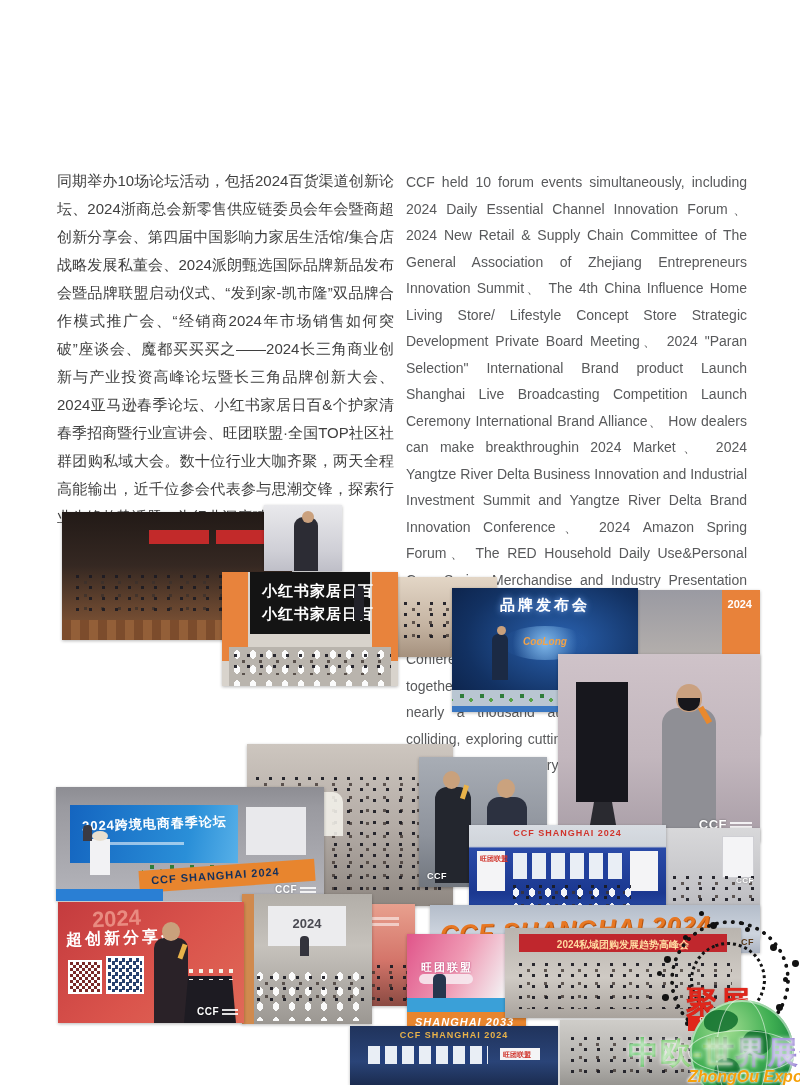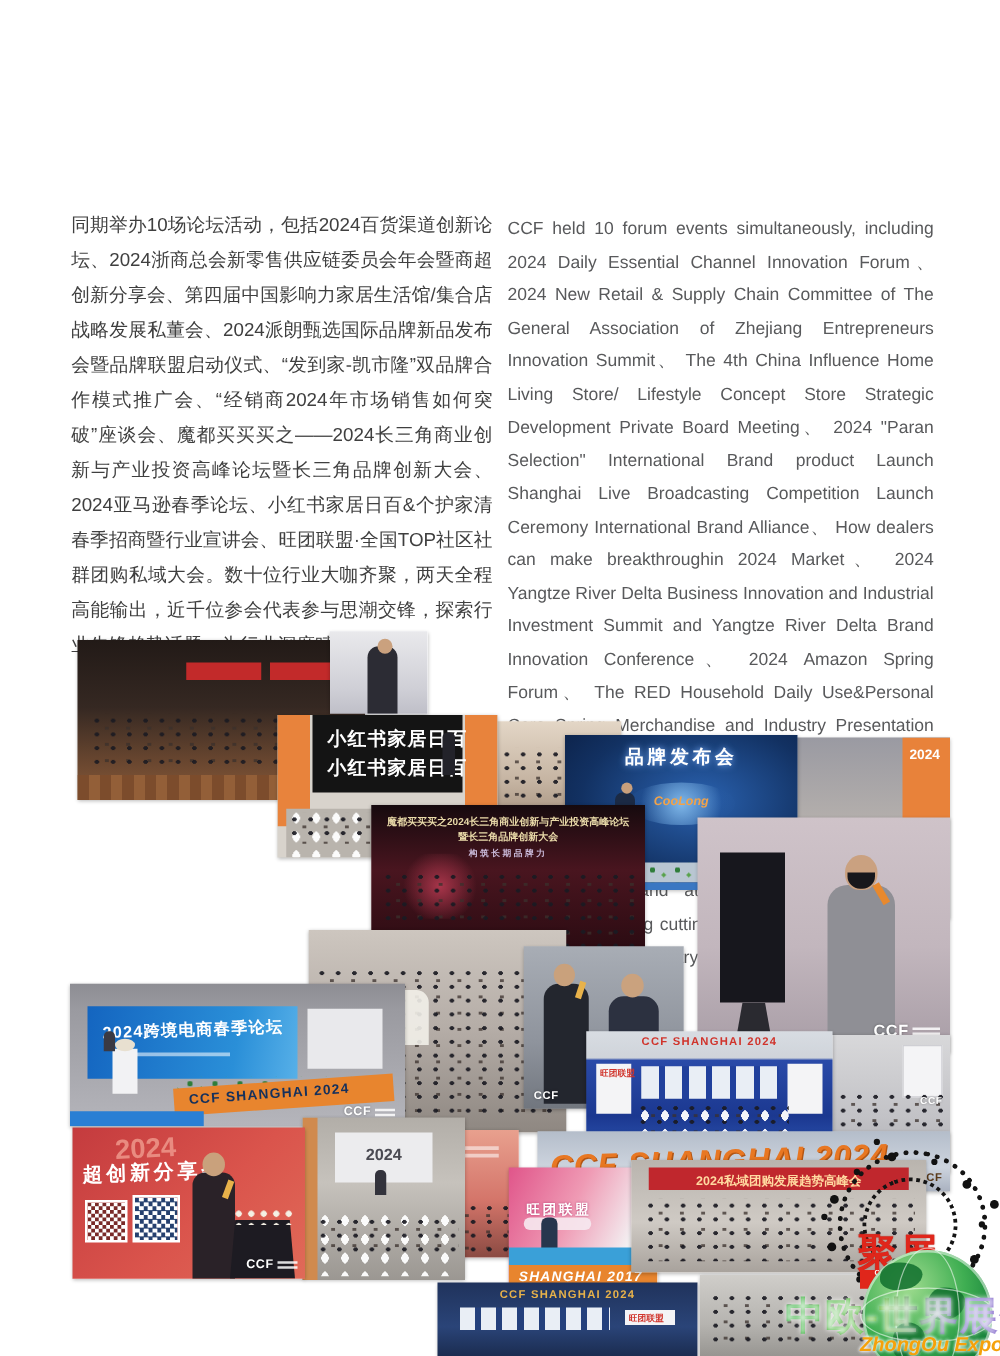--- a/index.html
+++ b/index.html
@@ -100,28 +100,20 @@
   <div class="ph" style="left:452px;top:588px;width:186px;height:124px;background:radial-gradient(ellipse at 58% 42%,#2a62b0,#123162 62%,#0b1e42 100%);">
     <div class="cap" style="left:50%;top:8px;transform:translateX(-50%);font-size:15px;letter-spacing:3px;text-shadow:0 0 6px #7fb3ff;">品牌发布会</div>
     <div class="abs" style="left:50%;top:38px;transform:translateX(-50%);width:86px;height:34px;border-radius:50%;background:radial-gradient(circle,#7fb7e8 0%,rgba(40,90,160,.2) 70%);"></div>
     <div class="cap" style="left:50%;top:48px;transform:translateX(-50%);font-size:10px;font-style:italic;color:#f0a24a;">CooLong</div>
     <div class="abs" style="left:40px;top:46px;width:16px;height:46px;background:#1b2a44;border-radius:6px 6px 0 0;"></div>
     <div class="abs" style="left:45px;top:38px;width:9px;height:9px;background:#c9a07c;border-radius:50%;"></div>
     <div class="abs plants" style="left:0;bottom:6px;width:100%;height:16px;background-color:#b9c6d2;"></div>
     <div class="abs" style="left:0;bottom:0;width:100%;height:6px;background:#3a77c2;"></div>
   </div>
 
-  <div class="ph" style="left:297px;top:644px;width:219px;height:130px;background:linear-gradient(180deg,#160a0e 0%,#49151f 40%,#24090f 100%);">
-    <div class="cap" style="left:50%;top:8px;transform:translateX(-50%);font-size:8px;color:#e8d9a8;">魔都买买买之2024长三角商业创新与产业投资高峰论坛</div>
-    <div class="cap" style="left:50%;top:20px;transform:translateX(-50%);font-size:8px;color:#e8d9a8;">暨长三角品牌创新大会</div>
-    <div class="cap" style="left:50%;top:34px;transform:translateX(-50%);font-size:7px;color:#c9b9d8;letter-spacing:2px;">构筑长期品牌力</div>
-    <div class="abs" style="left:10%;top:30%;width:30%;height:40%;background:radial-gradient(circle,#a8354a,transparent 70%);"></div>
-    <div class="abs dots-dark" style="left:3%;top:40%;width:94%;height:48%;"></div>
-    <div class="abs" style="left:0;bottom:0;width:26%;height:14px;background:#d4702e;"></div>
-  </div>
 
   <div class="ph" style="left:558px;top:654px;width:202px;height:188px;background:linear-gradient(180deg,#cfc3c9 0%,#c2b6bd 55%,#a89da6 100%);">
     <div class="abs" style="left:18px;top:28px;width:52px;height:120px;background:#17171d;"></div>
     <div class="abs" style="left:30px;top:148px;width:30px;height:34px;background:#2a2a30;clip-path:polygon(20% 0,80% 0,100% 100%,0 100%);"></div>
     <div class="abs" style="left:104px;top:54px;width:54px;height:120px;background:#8f8f95;border-radius:16px 16px 0 0;"></div>
     <div class="abs" style="left:118px;top:30px;width:26px;height:28px;background:#caa180;border-radius:50% 50% 45% 45%;"></div>
     <div class="abs" style="left:120px;top:44px;width:22px;height:13px;background:#17171c;border-radius:0 0 10px 10px;"></div>
     <div class="abs" style="left:144px;top:52px;width:6px;height:18px;background:#e8892e;transform:rotate(-30deg);"></div>
     <div class="ccf-wm" style="right:8px;bottom:10px;">
       <span>CCF</span>
@@ -217,21 +209,21 @@
       <span>CCF</span>
     </div>
   </div>
 
   <div class="ph" style="left:407px;top:934px;width:119px;height:100px;background:linear-gradient(115deg,#e0558a 0%,#ef9ab4 40%,#f3f0f2 75%,#e9e6ea 100%);">
     <div class="cap" style="left:14px;top:26px;font-size:11px;letter-spacing:2px;text-shadow:0 0 2px #b2336a;">旺团联盟</div>
     <div class="abs" style="left:12px;top:40px;width:54px;height:10px;border-radius:6px;background:#f6e9ef;opacity:.9;"></div>
     <div class="abs" style="left:26px;top:40px;width:13px;height:34px;background:#27364e;border-radius:5px 5px 0 0;"></div>
     <div class="abs" style="left:0;bottom:22px;width:100%;height:14px;background:#3aa0d8;"></div>
     <div class="abs" style="left:0;bottom:0;width:100%;height:22px;background:#e8852e;">
-      <div class="cap" style="left:8px;top:4px;font-size:11px;font-style:italic;letter-spacing:1px;">SHANGHAI 2017</div>
+      <div class="cap" style="left:8px;top:4px;font-size:11px;font-style:italic;letter-spacing:1px;">SHANGHAI 2033</div>
     </div>
   </div>
 
   <div class="ph" style="left:505px;top:928px;width:236px;height:90px;background:linear-gradient(180deg,#b9b4ae 0%,#cfcac4 55%,#a8a29c 100%);">
     <div class="abs" style="left:6%;top:6px;width:88%;height:18px;background:#c0272d;">
       <div class="cap" style="left:50%;top:4px;transform:translateX(-50%);font-size:10px;color:#ffd9a0;text-align:center;">2024私域团购发展趋势高峰会</div>
     </div>
     <div class="abs dots-dark" style="left:4%;top:34%;width:92%;height:56%;"></div>
   </div>
 

